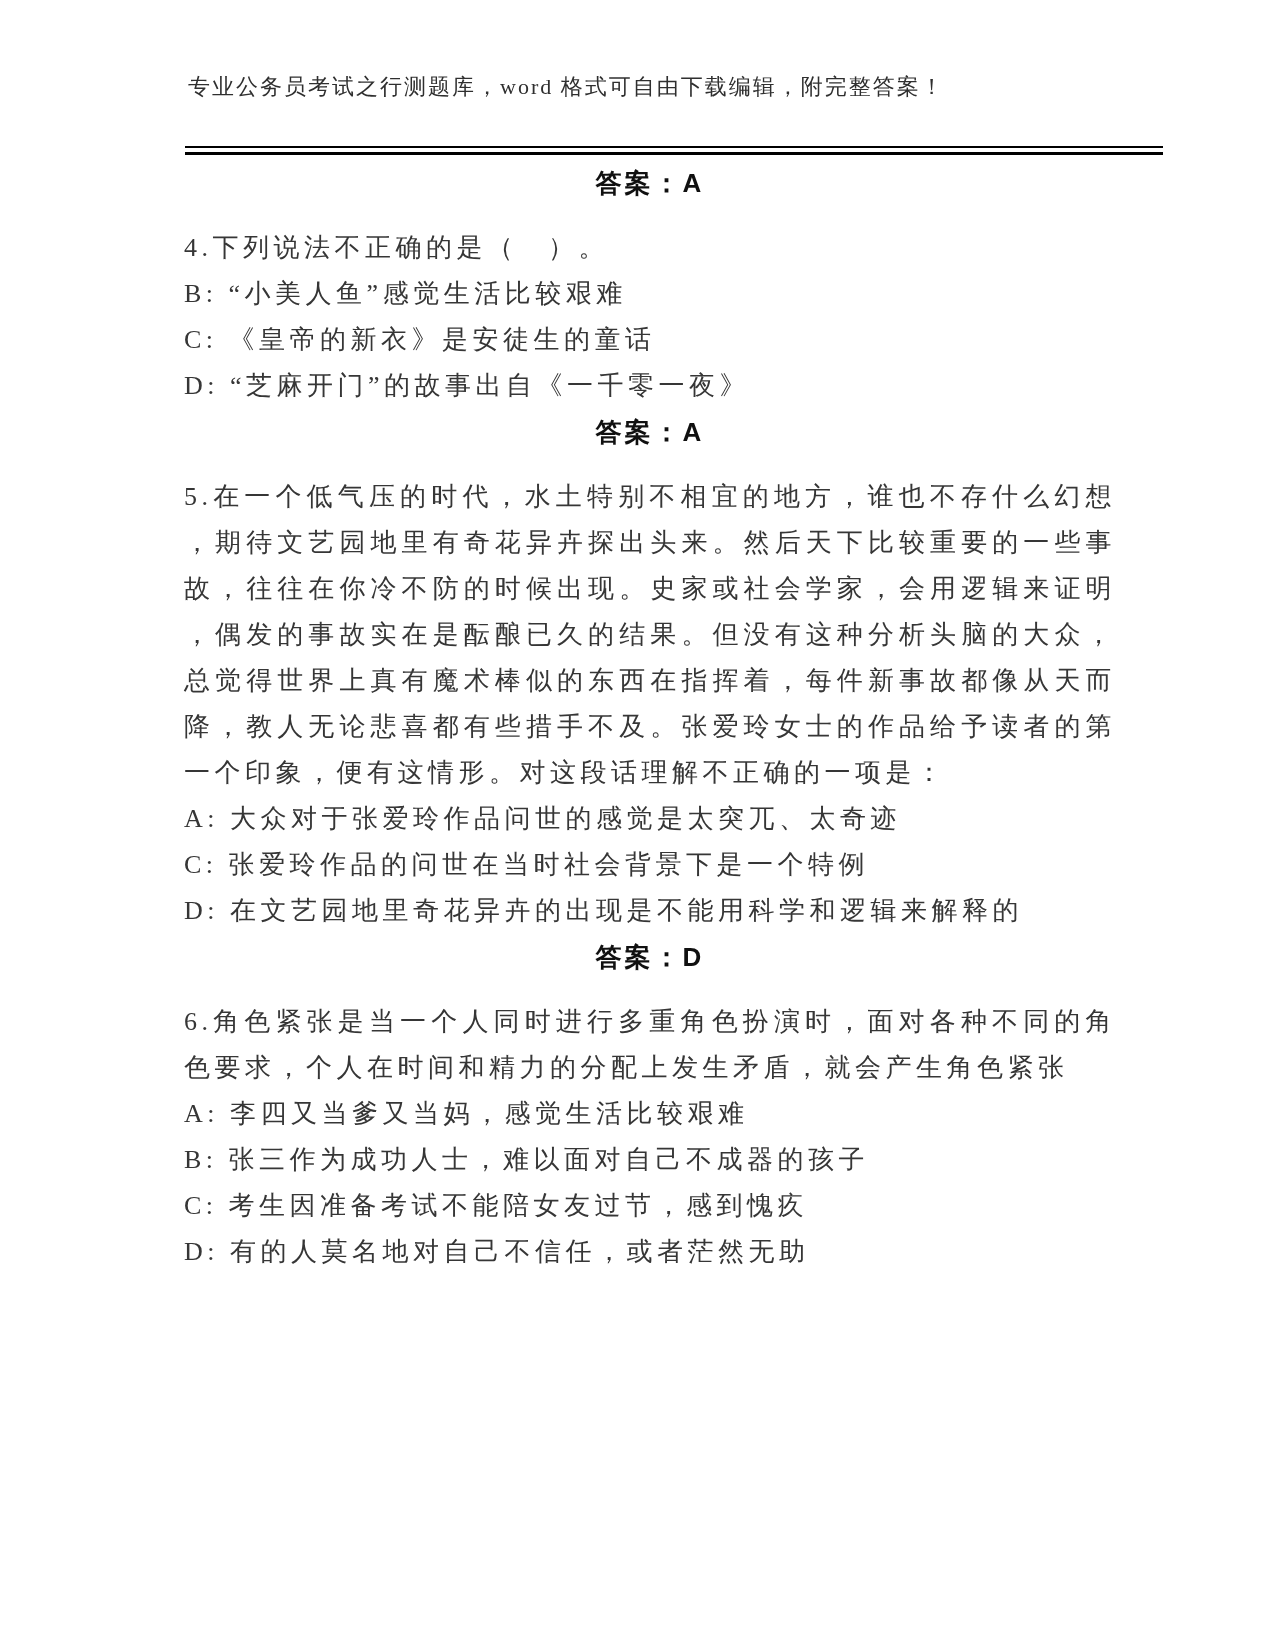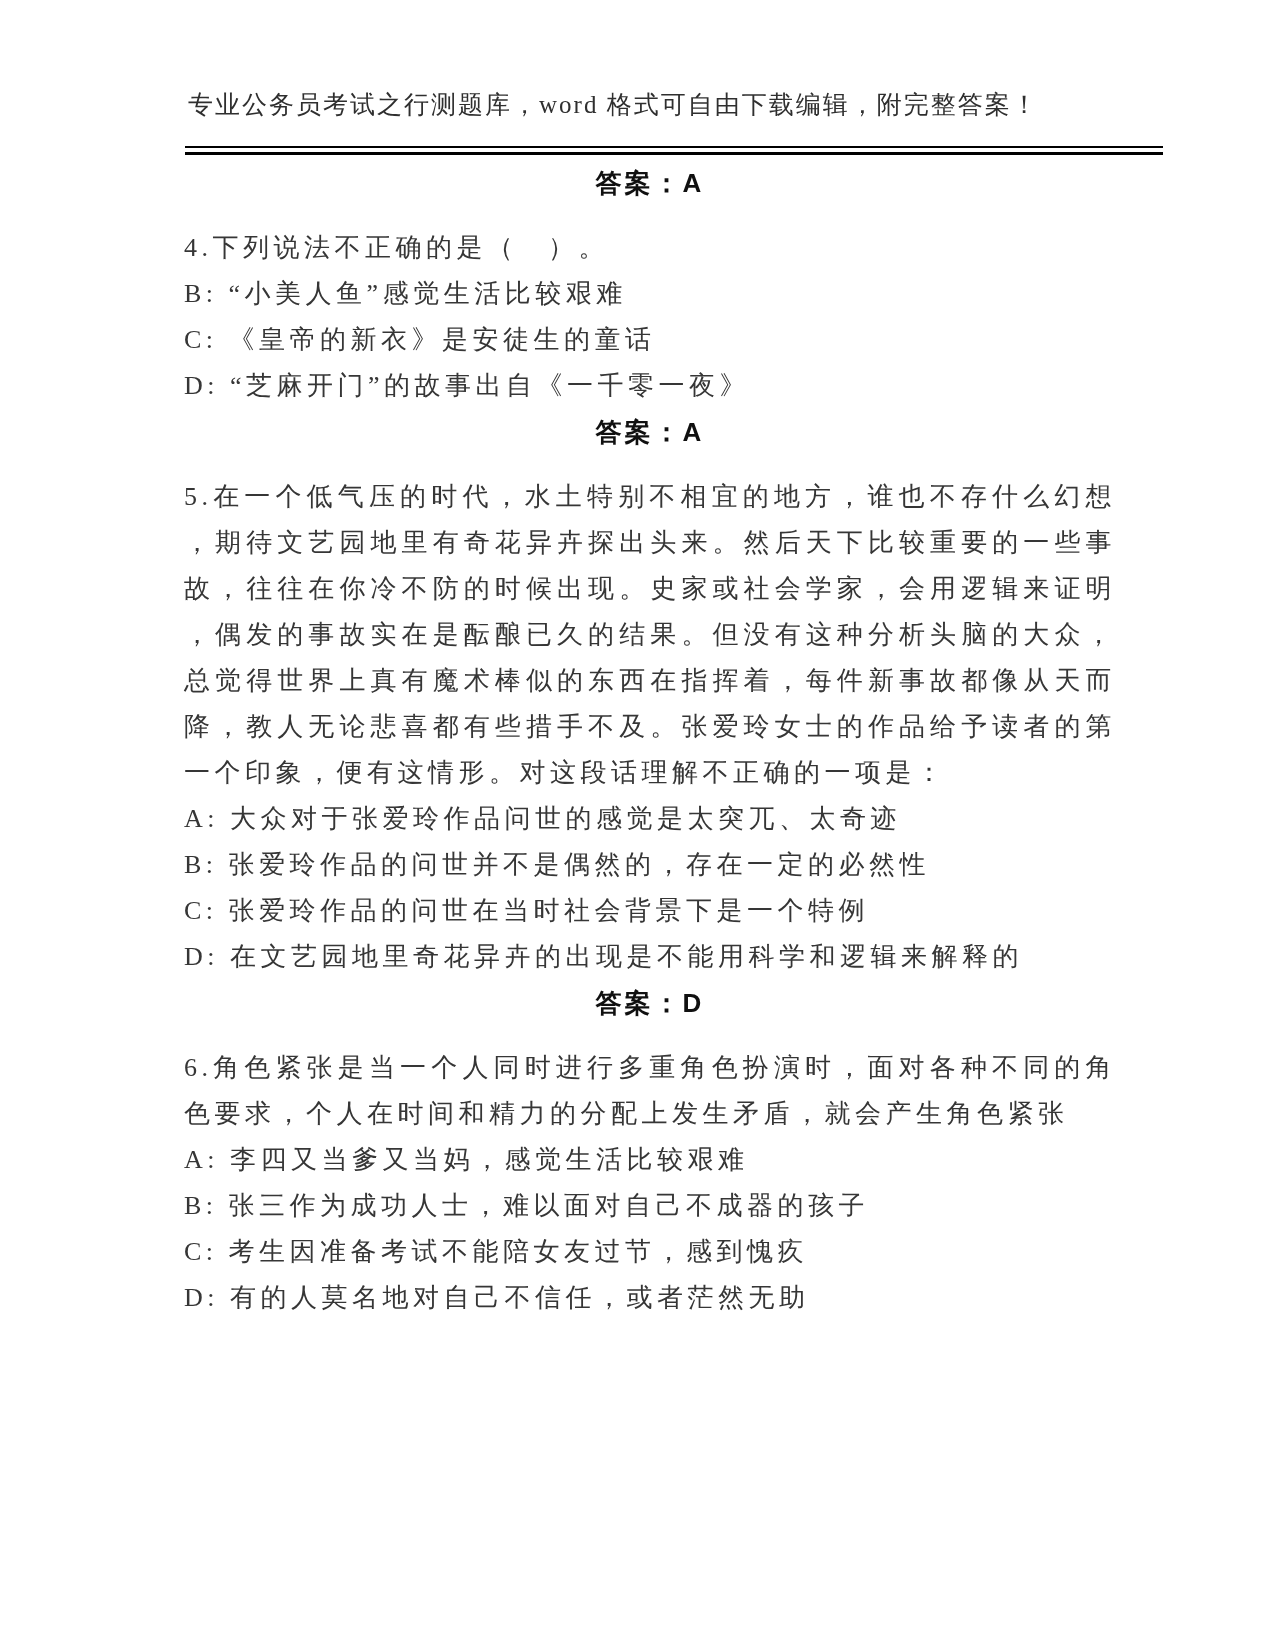--- a/index.html
+++ b/index.html
@@ -11,23 +11,23 @@
     position: relative;
     width: 1275px;
     height: 1650px;
     background: #ffffff;
     overflow: hidden;
     font-family: "Liberation Serif", "DejaVu Serif", serif;
   }
   .header-text {
     position: absolute;
     left: 188px;
-    top: 92px;
+    top: 74px;
     width: 978px;
-    font-size: 25px;
+    font-size: 22px;
     line-height: 26px;
     letter-spacing: 2px;
     color: #2f2f2f;
     white-space: nowrap;
   }
   .header-rule {
     position: absolute;
     left: 185px;
     top: 146px;
     width: 978px;
@@ -77,21 +77,20 @@
       <p>4.下列说法不正确的是（　）。</p>
       <p>B: “小美人鱼”感觉生活比较艰难</p>
       <p>C: 《皇帝的新衣》是安徒生的童话</p>
       <p>D: “芝麻开门”的故事出自《一千零一夜》</p>
       <p class="ans">答案：A</p>
     </div>
 
     <div class="block">
       <p>5.在一个低气压的时代，水土特别不相宜的地方，谁也不存什么幻想，期待文艺园地里有奇花异卉探出头来。然后天下比较重要的一些事故，往往在你冷不防的时候出现。史家或社会学家，会用逻辑来证明，偶发的事故实在是酝酿已久的结果。但没有这种分析头脑的大众，总觉得世界上真有魔术棒似的东西在指挥着，每件新事故都像从天而降，教人无论悲喜都有些措手不及。张爱玲女士的作品给予读者的第一个印象，便有这情形。对这段话理解不正确的一项是：</p>
       <p>A: 大众对于张爱玲作品问世的感觉是太突兀、太奇迹</p>
-      <p>B: 张爱玲作品的问世并不是偶然的，存在一定的必然性</p>
       <p>C: 张爱玲作品的问世在当时社会背景下是一个特例</p>
       <p>D: 在文艺园地里奇花异卉的出现是不能用科学和逻辑来解释的</p>
       <p class="ans">答案：D</p>
     </div>
 
     <div class="block">
       <p>6.角色紧张是当一个人同时进行多重角色扮演时，面对各种不同的角色要求，个人在时间和精力的分配上发生矛盾，就会产生角色紧张</p>
       <p>A: 李四又当爹又当妈，感觉生活比较艰难</p>
       <p>B: 张三作为成功人士，难以面对自己不成器的孩子</p>
       <p>C: 考生因准备考试不能陪女友过节，感到愧疚</p>

